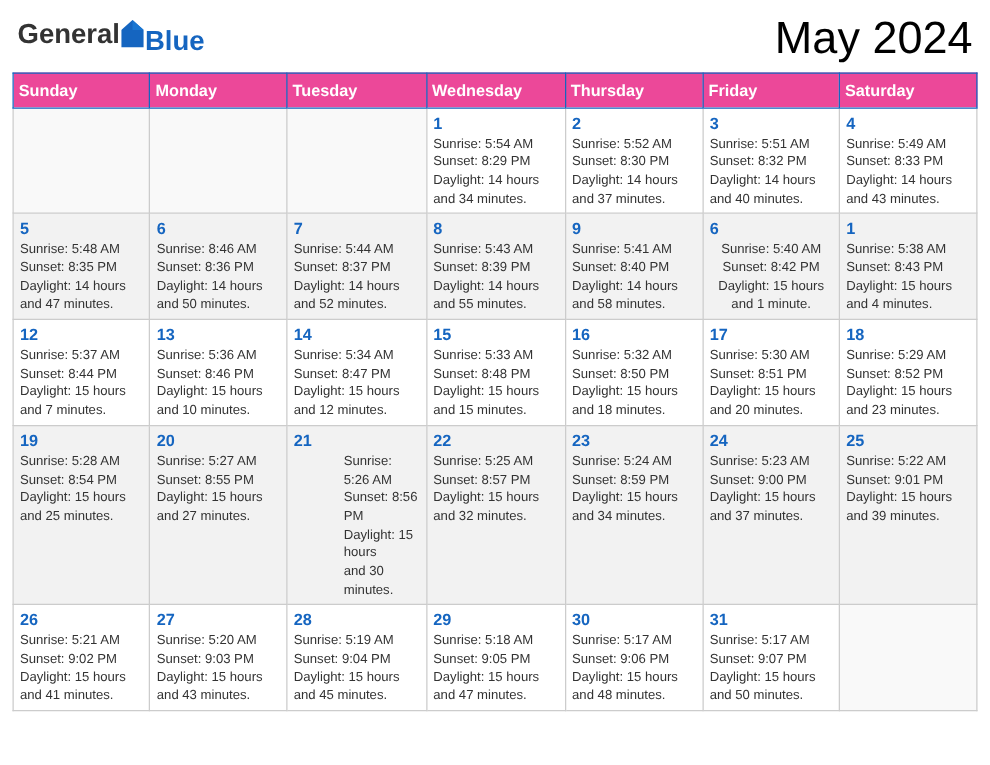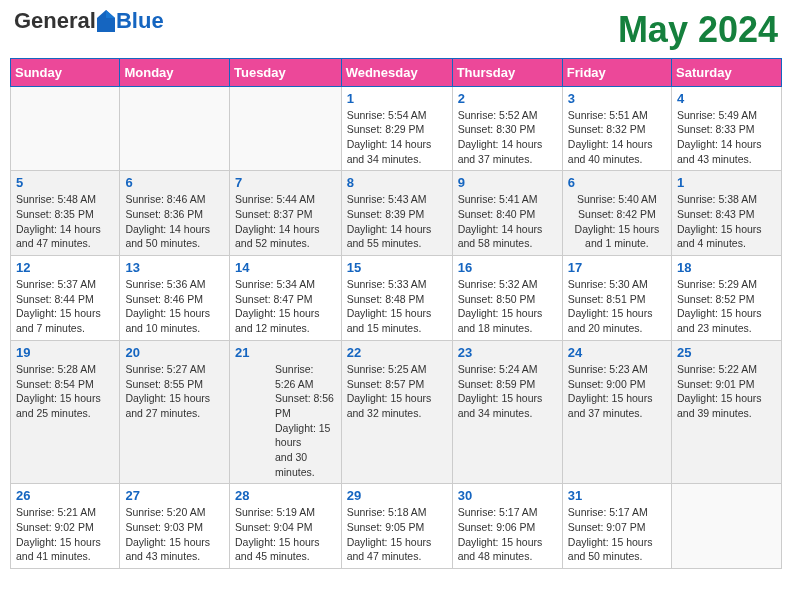--- a/index.html
+++ b/index.html
@@ -24,33 +24,33 @@
     }
     .logo-text {
       display: flex;
       align-items: center;
       font-size: 22px;
       font-weight: bold;
       color: #1a1a1a;
       line-height: 1;
     }
     .logo-general { color: #333; }
-    .logo-blue { color: #1565c0; }
+    .logo-blue { color: #1565c0; margin-top: 12px; }
     .logo-icon {
       width: 18px;
       height: 22px;
       margin: 0 1px;
     }
     .title-block {
       text-align: right;
     }
     .month-title {
       font-size: 36px;
-      font-weight: bold;
-      color: #15803d;
+      font-weight: normal;
+      color: #000000;
       line-height: 1.1;
     }
     .location {
       font-size: 16px;
       color: #444;
     }
     .calendar {
       width: 100%;
       border-collapse: collapse;
       border: 1px solid #ccc;

